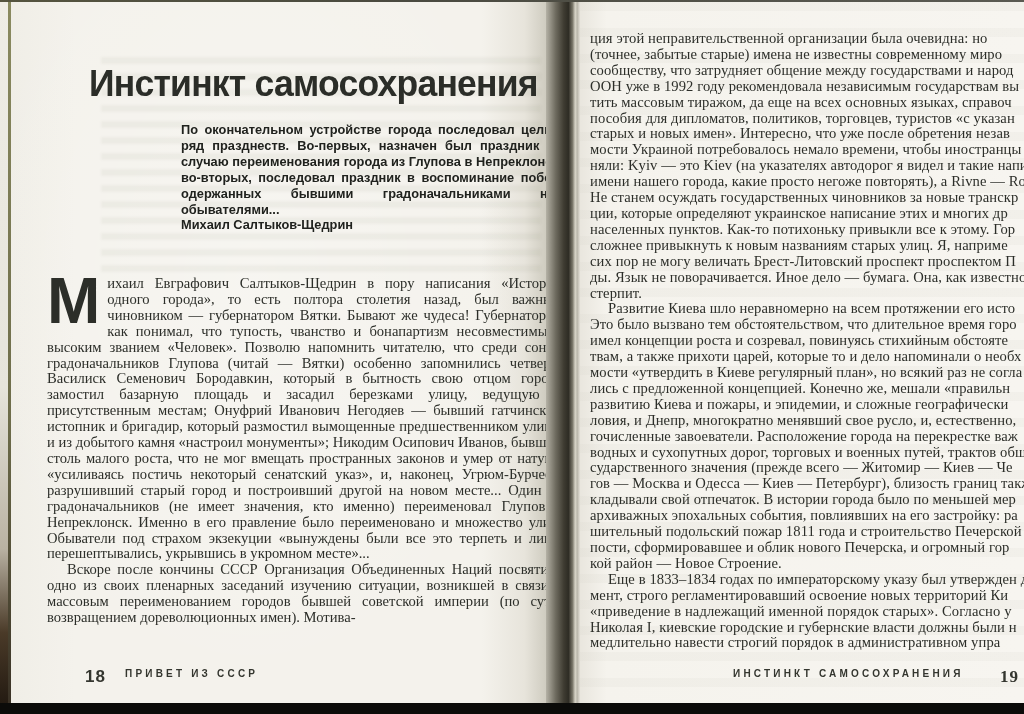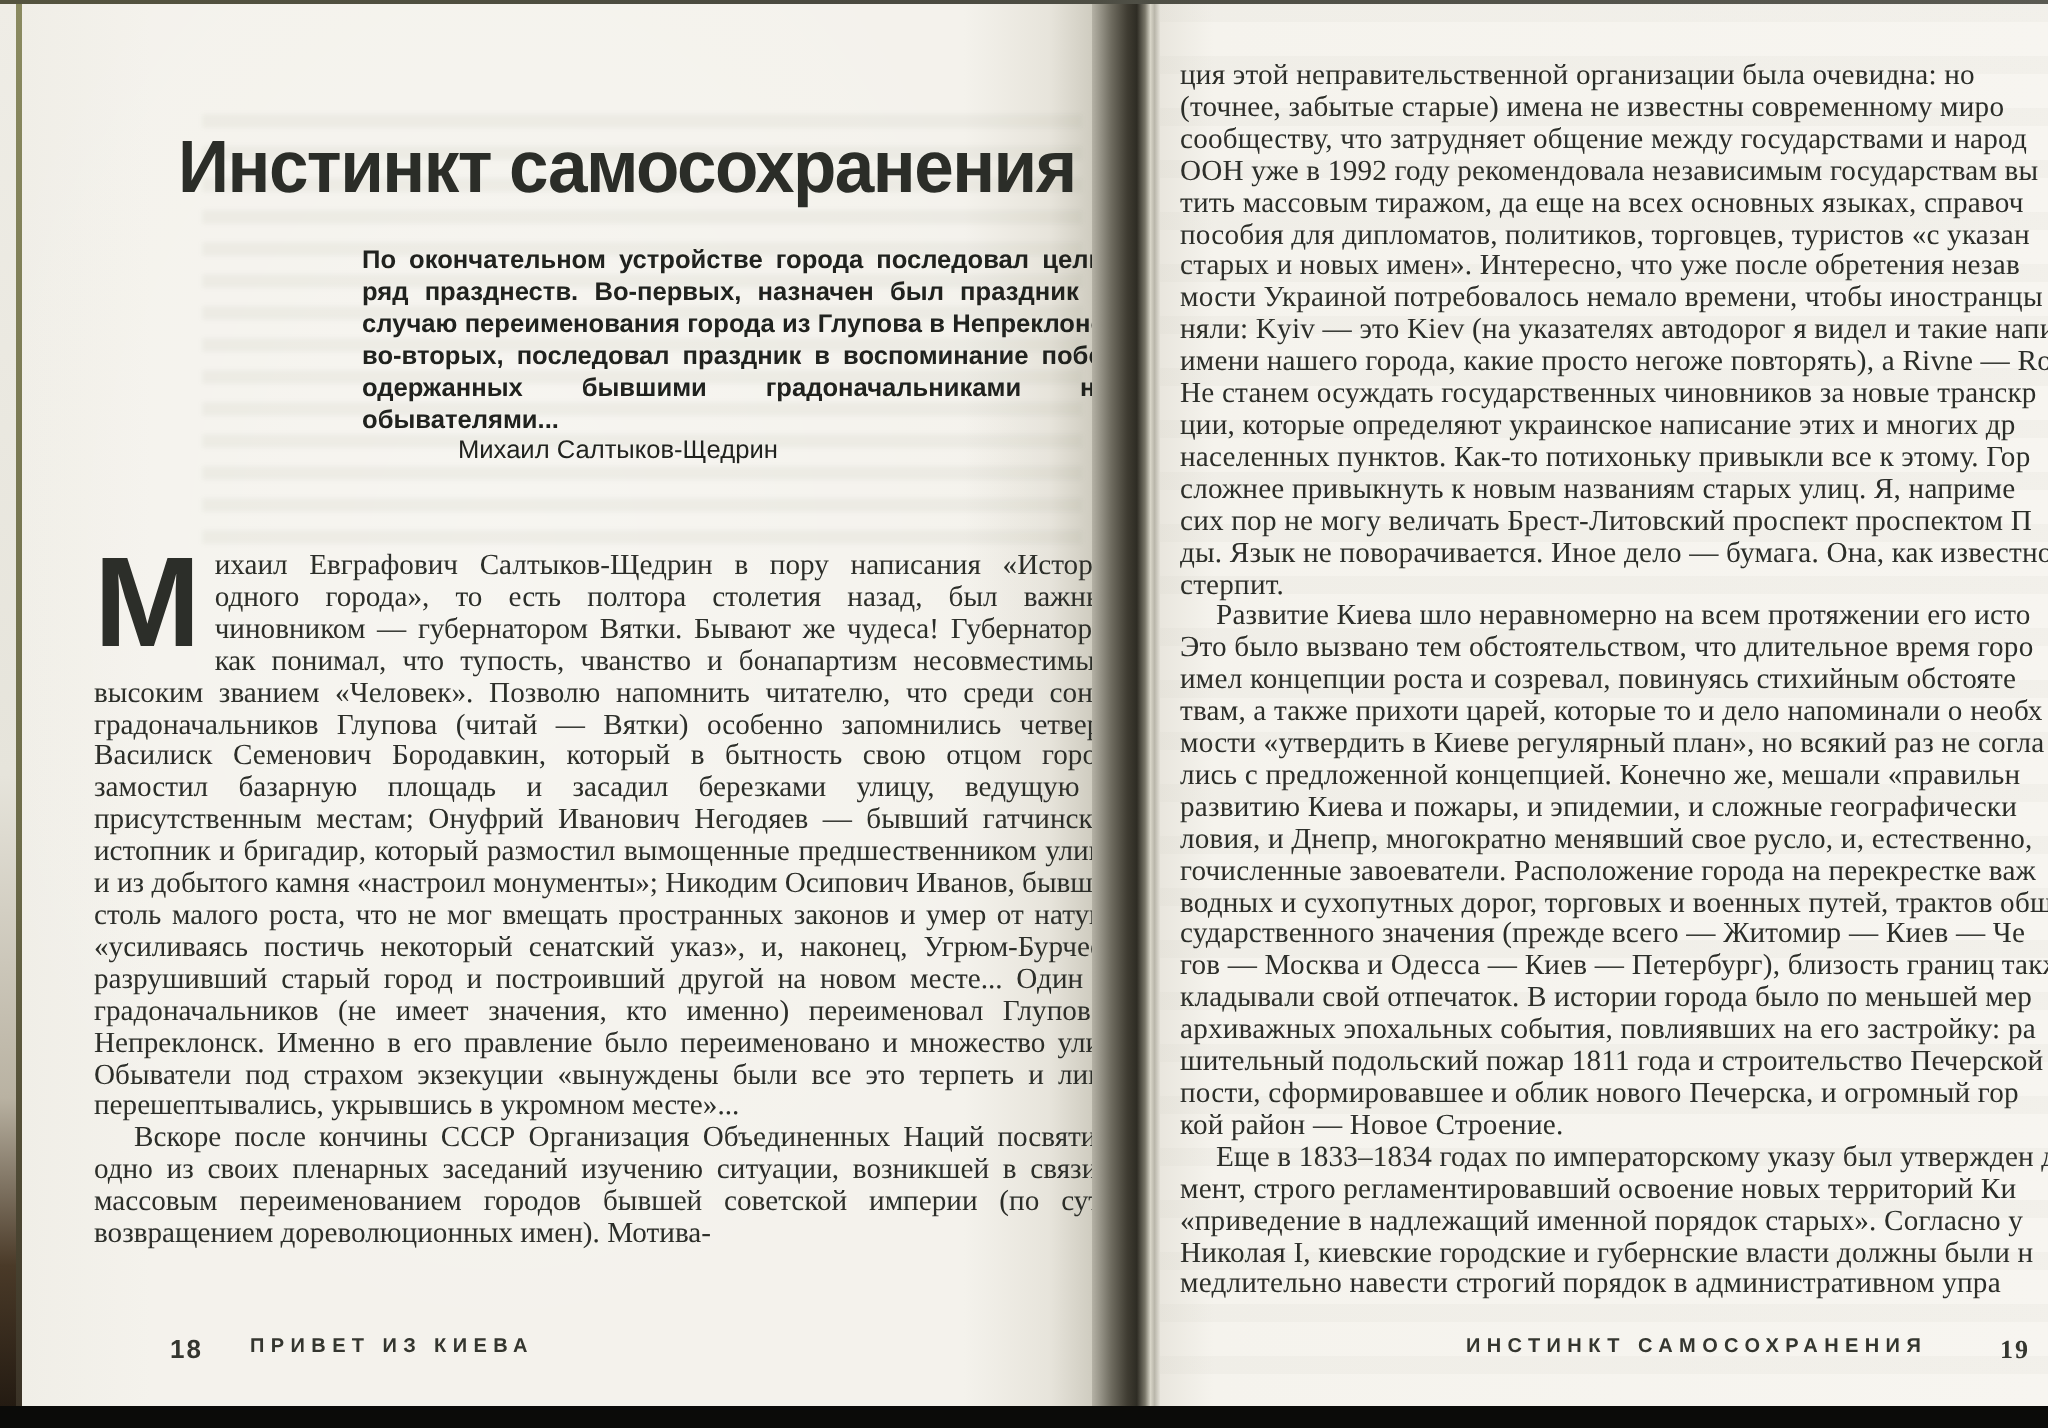--- a/index.html
+++ b/index.html
@@ -52,40 +52,40 @@
 6;
     transform:scaleX(.96);transform-origin:left top;white-space:nowrap;
   }
   .epigraph{
     position:absolute;left:170px;top:120px;width:382px;
     font-family:"Liberation Sans", sans-serif;font-weight:600;
     font-size:12.8px;line-height:16px;text-align:justify;color:#20221e;
   }
   .epigraph-author{
     position:absolute;left:170px;top:215px;
-    font-family:"Liberation Sans", sans-serif;font-weight:400;
-    font-size:12.8px;color:#20221e;white-space:nowrap;margin-left:48px;
+    font-family:"Liberation Sans", sans-serif;font-weight:700;
+    font-size:12.8px;color:#20221e;white-space:nowrap;
   }
   .body-text{
     position:absolute;left:36px;top:274px;width:515px;
     font-size:14.6px;line-height:15.9px;text-align:justify;color:#2c2e29;
   }
   .dropcap{
     float:left;font-family:"Liberation Sans", sans-serif;font-weight:bold;
     font-size:64px;line-height:48px;color:#15161
 3;
     margin:1px 9px 0 0;letter-spacing:-2px;
   }
   .para2{text-indent:20px;margin-top:0;}
   p{margin:0;}
   .footer{
     position:absolute;top:663px;left:0;width:100%;height:16px;
     font-family:"Liberation Sans", sans-serif;font-size:10.5px;color:#34362f;
   }
-  .pagenum{position:absolute;font-weight:bold;letter-spacing:1px;font-size:13px;}
+  .pagenum{position:absolute;font-weight:bold;letter-spacing:1px;font-size:17px;}
   .running-title{position:absolute;letter-spacing:3.2px;font-weight:bold;font-size:10px;white-space:nowrap;}
   .pl-num{left:74px;top:2px;}
   .pl-run{left:114px;top:3px;}
   .pr-run{left:153px;top:3px;}
   .pr-num{left:420px;top:2px;font-family:Liberation Serif, serif;}
   .rlines{position:absolute;left:10px;top:29px;width:440px;}
   .rline{
     white-space:nowrap;overflow:visible;
     font-size:14.6px;line-height:15.9px;text-align:left;color:#2c2e29;
     letter-spacing:0.1px;
@@ -112,21 +112,21 @@
     <div class="epigraph">По окончательном устройстве города последовал целый ряд празднеств. Во-первых, назначен был праздник по случаю переименования города из Глупова в Непреклонск; во-вторых, последовал праздник в воспоминание побед, одержанных бывшими градоначальниками над обывателями...</div>
     <div class="epigraph-author">Михаил Салтыков-Щедрин</div>
 
     <div class="body-text">
       <p><span class="dropcap">М</span><span>ихаил Евграфович Салтыков-Щедрин в пору написания «Истории одного города», то есть полтора столетия назад, был важным чиновником — губернатором Вятки. Бывают же чудеса! Губернатор, а как понимал, что тупость, чванство и бонапартизм несовместимы с высоким званием «Человек». Позволю напомнить читателю, что среди сонма градоначальников Глупова (читай — Вятки) особенно запомнились четверо: Василиск Семенович Бородавкин, который в бытность свою отцом города замостил базарную площадь и засадил березками улицу, ведущую к присутственным местам; Онуфрий Иванович Негодяев — бывший гатчинский истопник и бригадир, который размостил вымощенные предшественником улицы и из добытого камня «настроил монументы»; Никодим Осипович Иванов, бывший столь малого роста, что не мог вмещать пространных законов и умер от натуги, «усиливаясь постичь некоторый сенатский указ», и, наконец, Угрюм-Бурчеев, разрушивший старый город и построивший другой на новом месте... Один из градоначальников (не имеет значения, кто именно) переименовал Глупов в Непреклонск. Именно в его правление было переименовано и множество улиц. Обыватели под страхом экзекуции «вынуждены были все это терпеть и лишь перешептывались, укрывшись в укромном месте»...</span></p>
       <p class="para2">Вскоре после кончины СССР Организация Объединенных Наций посвятила одно из своих пленарных заседаний изучению ситуации, возникшей в связи с массовым переименованием городов бывшей советской империи (по сути, возвращением дореволюционных имен). Мотива-</p>
     </div>
 
     <div class="footer">
       <span class="pagenum pl-num">18</span>
-      <span class="running-title pl-run">ПРИВЕТ ИЗ КИЕВА</span>
+      <span class="running-title pl-run">ПРИВЕТ ИЗ СССР</span>
     </div>
   </div>
 
   <div class="gutter"></div>
 
   <div class="page page-right">
     <div class="rlines">
         <div class="rline">ция этой неправительственной организации была очевидна: но</div>
         <div class="rline">(точнее, забытые старые) имена не известны современному миро</div>
         <div class="rline">сообществу, что затрудняет общение между государствами и народ</div>

